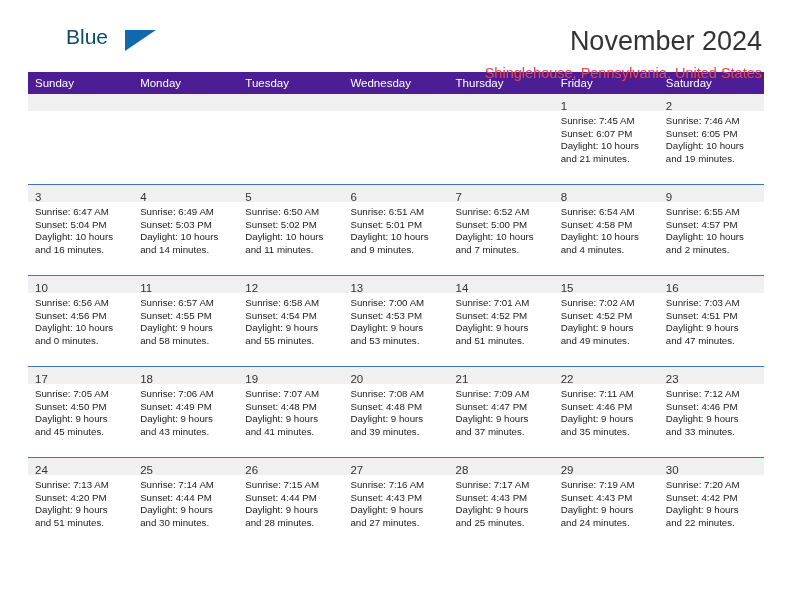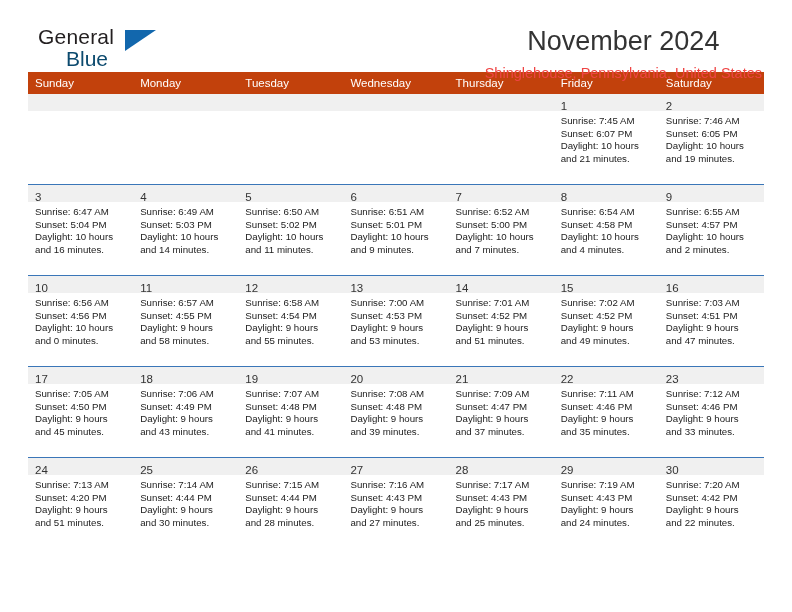--- a/index.html
+++ b/index.html
@@ -56,21 +56,21 @@
   .brand-triangle {
     position: absolute;
     left: 97px;
     top: 4px;
     width: 0;
     height: 0;
     border-left: 31px solid #1267ad;
     border-bottom: 21px solid transparent;
   }
   .title-block {
-    text-align: center;
+    text-align: right;
     padding-right: 2px;
   }
   .cal-title {
     font-size: 27px;
     color: #333333;
     line-height: 30px;
     font-weight: normal;
     margin: 0;
     white-space: nowrap;
   }
@@ -83,21 +83,21 @@
     white-space: nowrap;
   }
 
   
   .calendar {
     width: 736px;
     border-collapse: collapse;
     table-layout: fixed;
   }
   .calendar th {
-    background: #c2410c;
+    background: #4c1d95;
     color: #ffffff;
     font-size: 11.5px;
     font-weight: normal;
     text-align: left;
     padding: 5px 0 5px 7px;
     height: 20px;
     box-sizing: border-box;
   }
   .calendar td {
     vertical-align: top;
@@ -131,21 +131,20 @@
   .cell-empty .daynum-strip { background: #f0f0f0; }
   .cell-empty .cell-body { visibility: hidden; }
 </style>
 </head>
 <body>
 
 <div class="page">
 
   <div class="header">
     <div class="brand">
-      <span class="brand-general">General</span>
       <span class="brand-triangle"></span>
       <span class="brand-blue">Blue</span>
     </div>
     <div class="title-block">
       <h1 class="cal-title">November 2024</h1>
       <h2 class="cal-subtitle">Shinglehouse, Pennsylvania, United States</h2>
     </div>
   </div>
 
   <table class="calendar">

